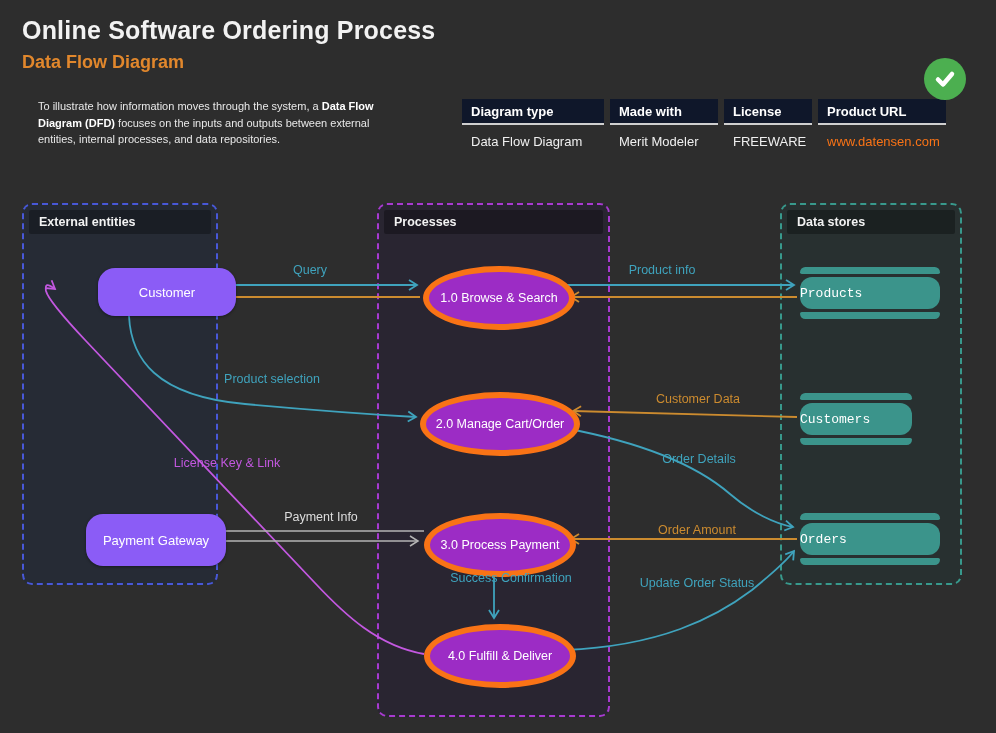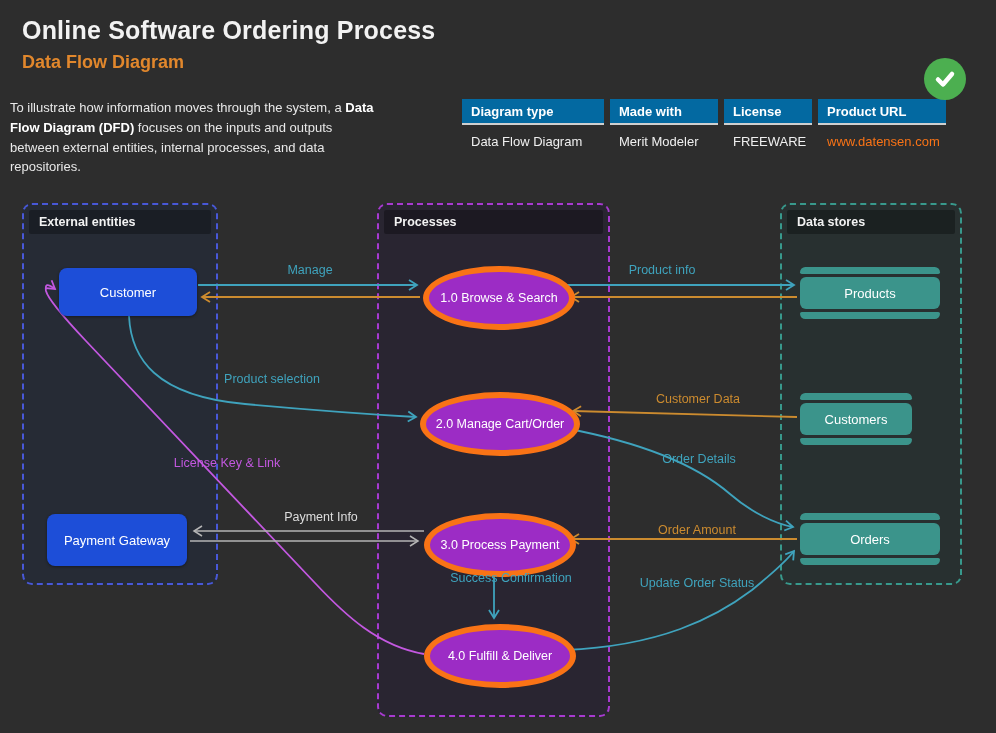--- a/index.html
+++ b/index.html
@@ -7,27 +7,27 @@
     width:996px;height:733px;position:relative;overflow:hidden;
     background:#2d2d2d;
     font-family:"Liberation Sans","DejaVu Sans",sans-serif;
     color:#e6e6e6;
   }
   .abs{position:absolute;}
 
   
   .page-title{left:22px;top:16px;font-size:25px;font-weight:600;color:#f2f2f2;letter-spacing:.2px;}
   .page-subtitle{left:22px;top:52px;font-size:18px;font-weight:600;color:#e1872c;}
-  .description{left:10px;top:98px;width:372px;font-size:13px;line-height:1.52;color:#e8e8e8;}
+  .description{left:38px;top:98px;width:372px;font-size:11px;line-height:1.52;color:#e8e8e8;}
   .description b{font-weight:700;color:#ffffff;}
 
   .info-table{left:462px;top:99px;display:grid;
     grid-template-columns:142px 108px 88px 128px;column-gap:6px;row-gap:0;}
   .info-table .th{
-    background:#0369a1;border-bottom:2px solid #cfcfcf;
+    background:#0f172a;border-bottom:2px solid #cfcfcf;
     padding:5px 9px 4px 9px;font-size:13px;font-weight:700;color:#fff;white-space:nowrap;}
   .info-table .td{padding:9px 9px 6px 9px;font-size:13px;color:#f0f0f0;white-space:nowrap;}
   .info-table .td a{color:#f97316;text-decoration:none;}
 
   .check-badge{left:924px;top:58px;width:42px;height:42px;border-radius:50%;
     background:#4caf50;display:flex;align-items:center;justify-content:center;}
 
   
   .group{border-radius:10px;z-index:1;}
   .group-external{left:22px;top:203px;width:192px;height:378px;
@@ -35,29 +35,29 @@
   .group-processes{left:377px;top:203px;width:229px;height:510px;
     background:#292531;border:2px dashed #a83ad1;}
   .group-stores{left:780px;top:203px;width:178px;height:378px;
     background:#283030;border:2px dashed #38998c;}
   .group-header{margin:5px;background:rgba(0,0,0,0.30);border-radius:2px;
     padding:5px 10px;font-size:12.5px;font-weight:600;color:#f2f2f2;}
 
   
   .node{z-index:3;display:flex;align-items:center;justify-content:center;
     color:#fff;font-size:13px;text-align:center;}
-  .entity{background:#1d4ed8;border-radius:8px;box-shadow:0 1px 3px rgba(0,0,0,.4);}
+  .entity{background:#8b5cf6;border-radius:17px;box-shadow:0 1px 3px rgba(0,0,0,.4);margin-left:39px;}
   .process{background:#9c2cc5;border:6px solid #f97316;border-radius:50%;font-size:12.5px;}
   .store{flex-direction:column;justify-content:flex-start;background:transparent;}
   .store .bar{width:100%;height:7px;background:#3b948b;}
   .store .bar.top{border-radius:6px 6px 2px 2px;}
   .store .bar.bottom{border-radius:2px 2px 6px 6px;}
   .store .gap{width:100%;height:3px;}
-  .store .body{width:100%;flex:1;background:#3b948b;border-radius:6px;
-    display:flex;align-items:center;justify-content:center;}
+  .store .body{width:100%;flex:1;background:#3b948b;border-radius:12px;
+    display:flex;align-items:center;font-family:Liberation Mono, monospace;}
 
   #n-customer{left:59px;top:268px;width:138px;height:48px;}
   #n-gateway{left:47px;top:514px;width:140px;height:52px;}
   #n-p1{left:423px;top:266px;width:140px;height:52px;}
   #n-p2{left:420px;top:392px;width:148px;height:52px;}
   #n-p3{left:424px;top:513px;width:140px;height:52px;}
   #n-p4{left:424px;top:624px;width:140px;height:52px;}
   #n-products{left:800px;top:267px;width:140px;height:52px;}
   #n-customers{left:800px;top:393px;width:112px;height:52px;}
   #n-orders{left:800px;top:513px;width:140px;height:52px;}
@@ -187,21 +187,21 @@
 <div id="n-orders" class="abs node store">
   <div class="bar top"></div>
   <div class="gap"></div>
   <div class="body">
       <span>Orders</span>
     </div>
   <div class="gap"></div>
   <div class="bar bottom"></div>
 </div>
 
-<div id="l-query" class="abs flow-label fl-teal">Manage</div>
+<div id="l-query" class="abs flow-label fl-teal">Query</div>
 <div id="l-productinfo" class="abs flow-label fl-teal">Product info</div>
 <div id="l-productsel" class="abs flow-label fl-teal">Product selection</div>
 <div id="l-custdata" class="abs flow-label fl-orange">Customer Data</div>
 <div id="l-orderdetails" class="abs flow-label fl-teal">Order Details</div>
 <div id="l-license" class="abs flow-label fl-magenta">License Key &amp; Link</div>
 <div id="l-paymentinfo" class="abs flow-label fl-gray">Payment Info</div>
 <div id="l-orderamount" class="abs flow-label fl-orange">Order Amount</div>
 <div id="l-success" class="abs flow-label fl-teal">Success Confirmation</div>
 <div id="l-updatestatus" class="abs flow-label fl-teal">Update Order Status</div>
 

